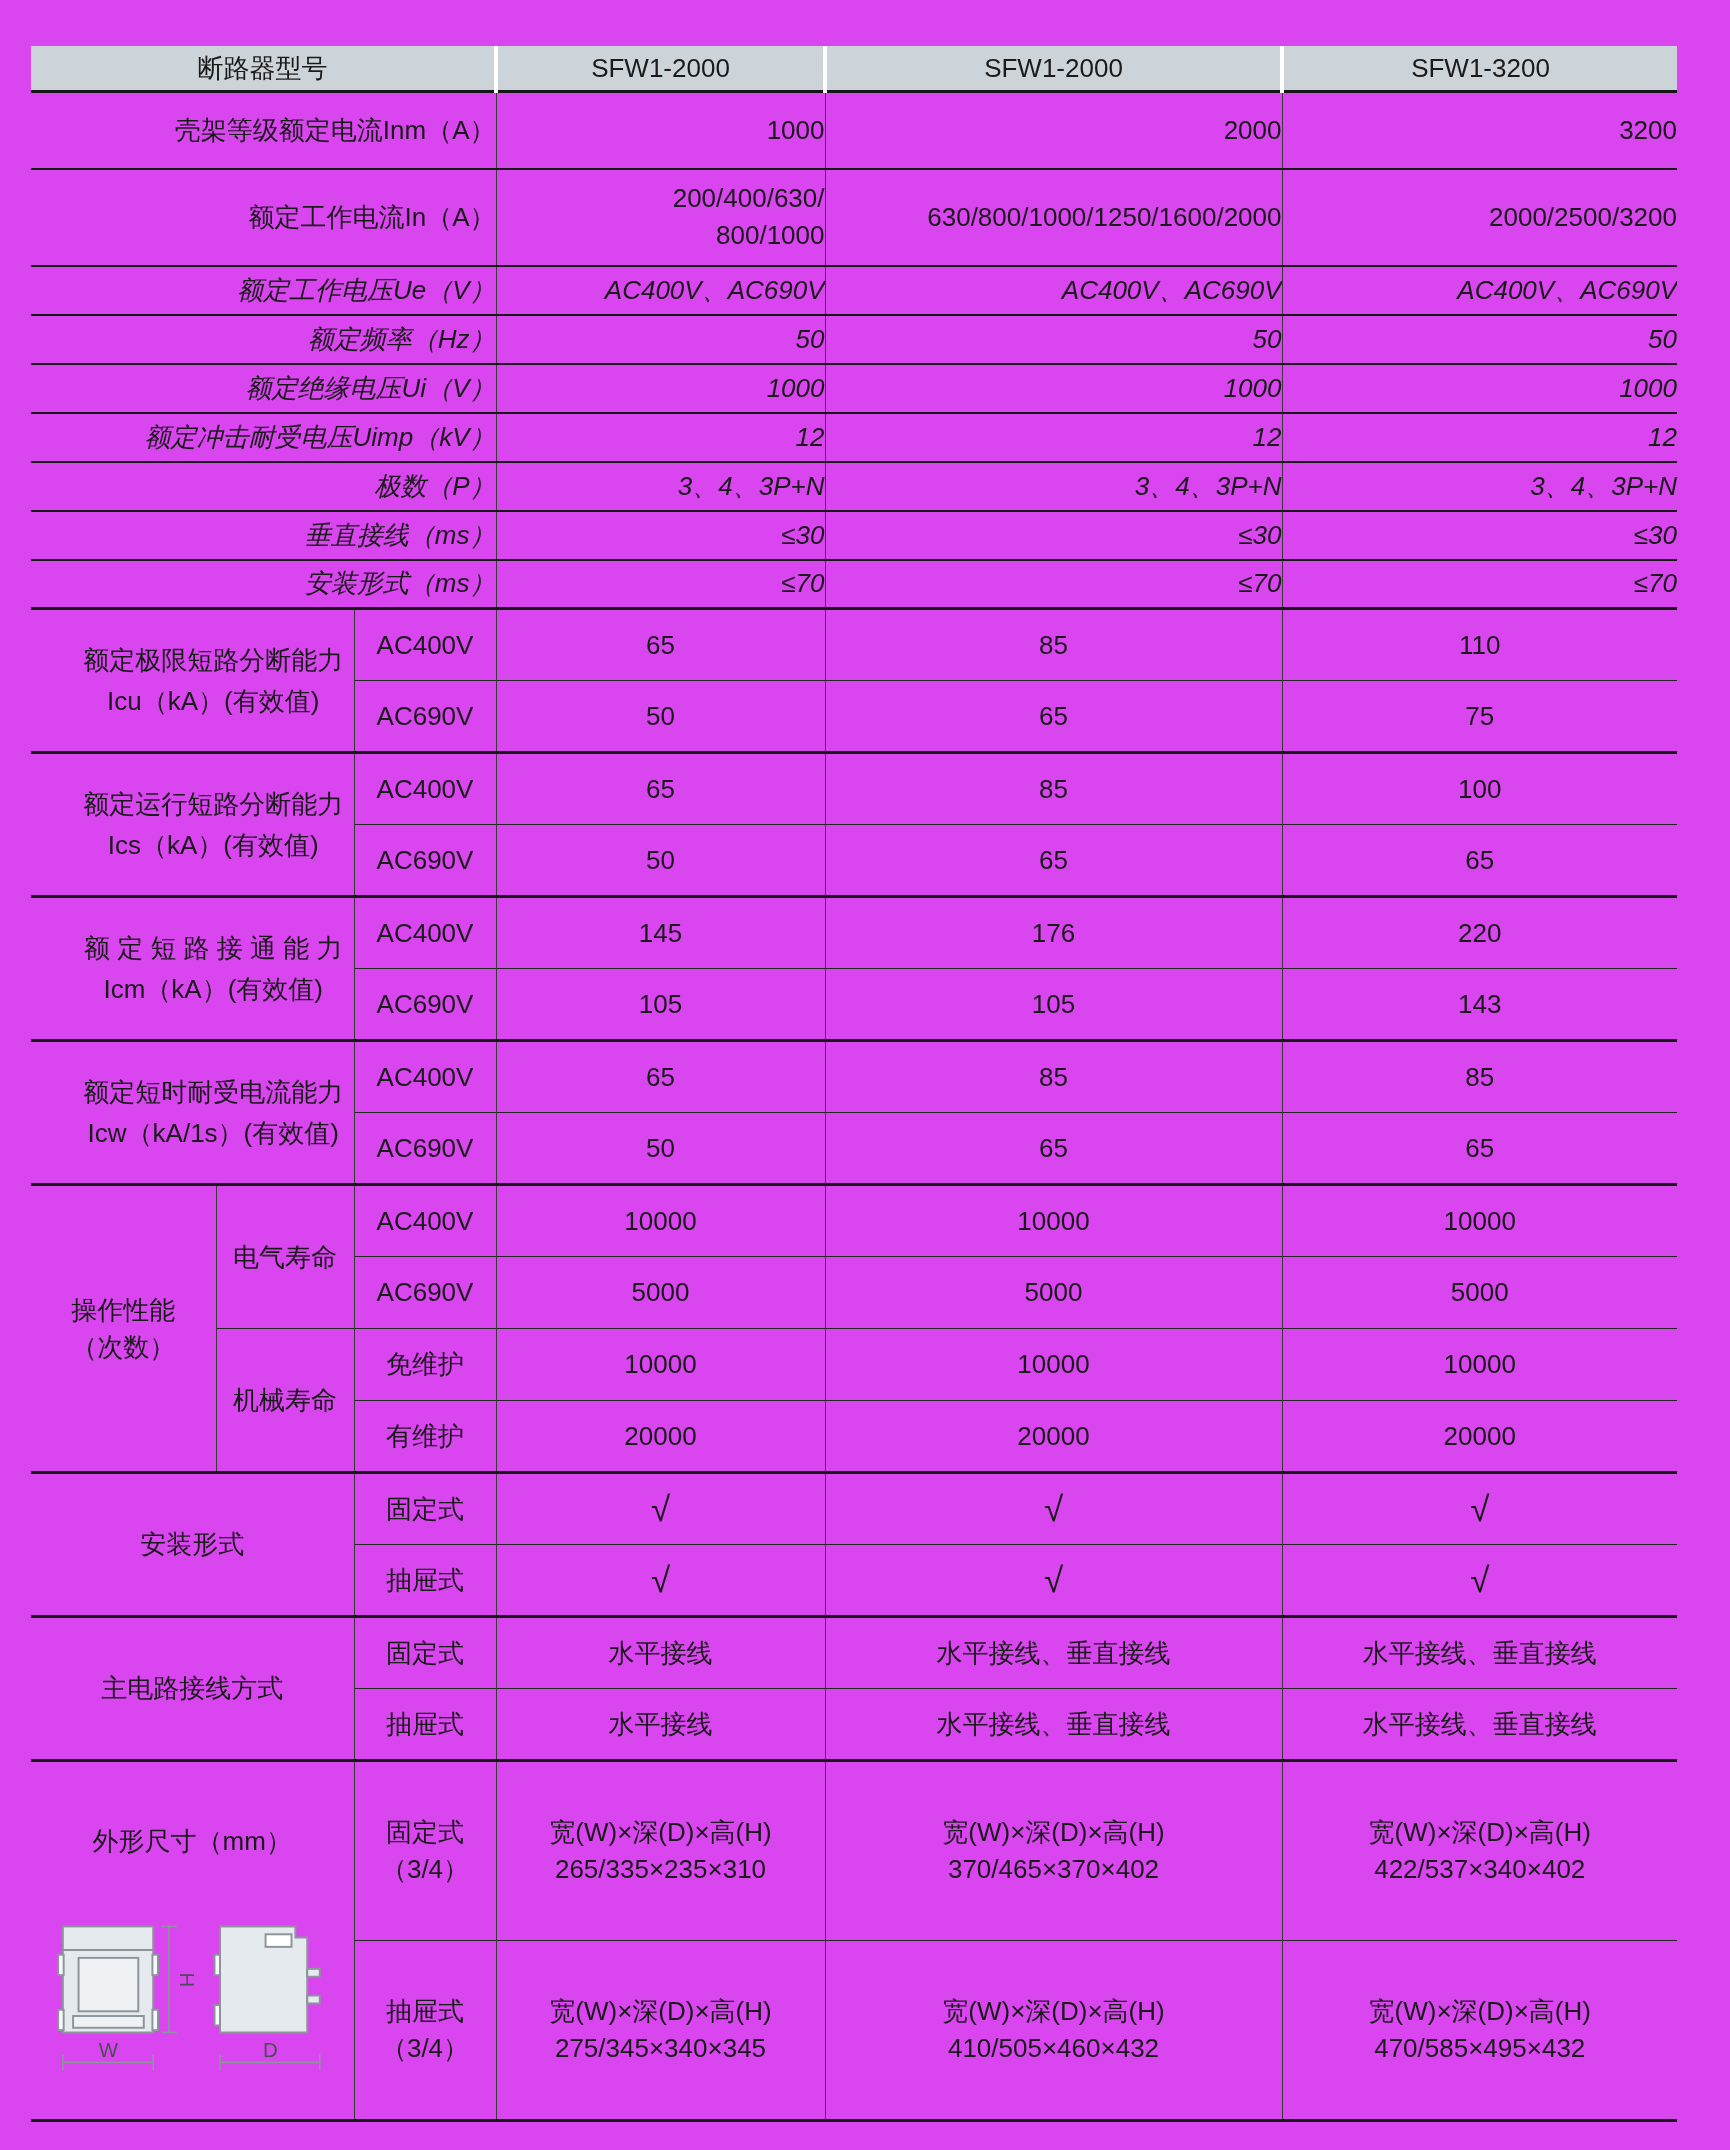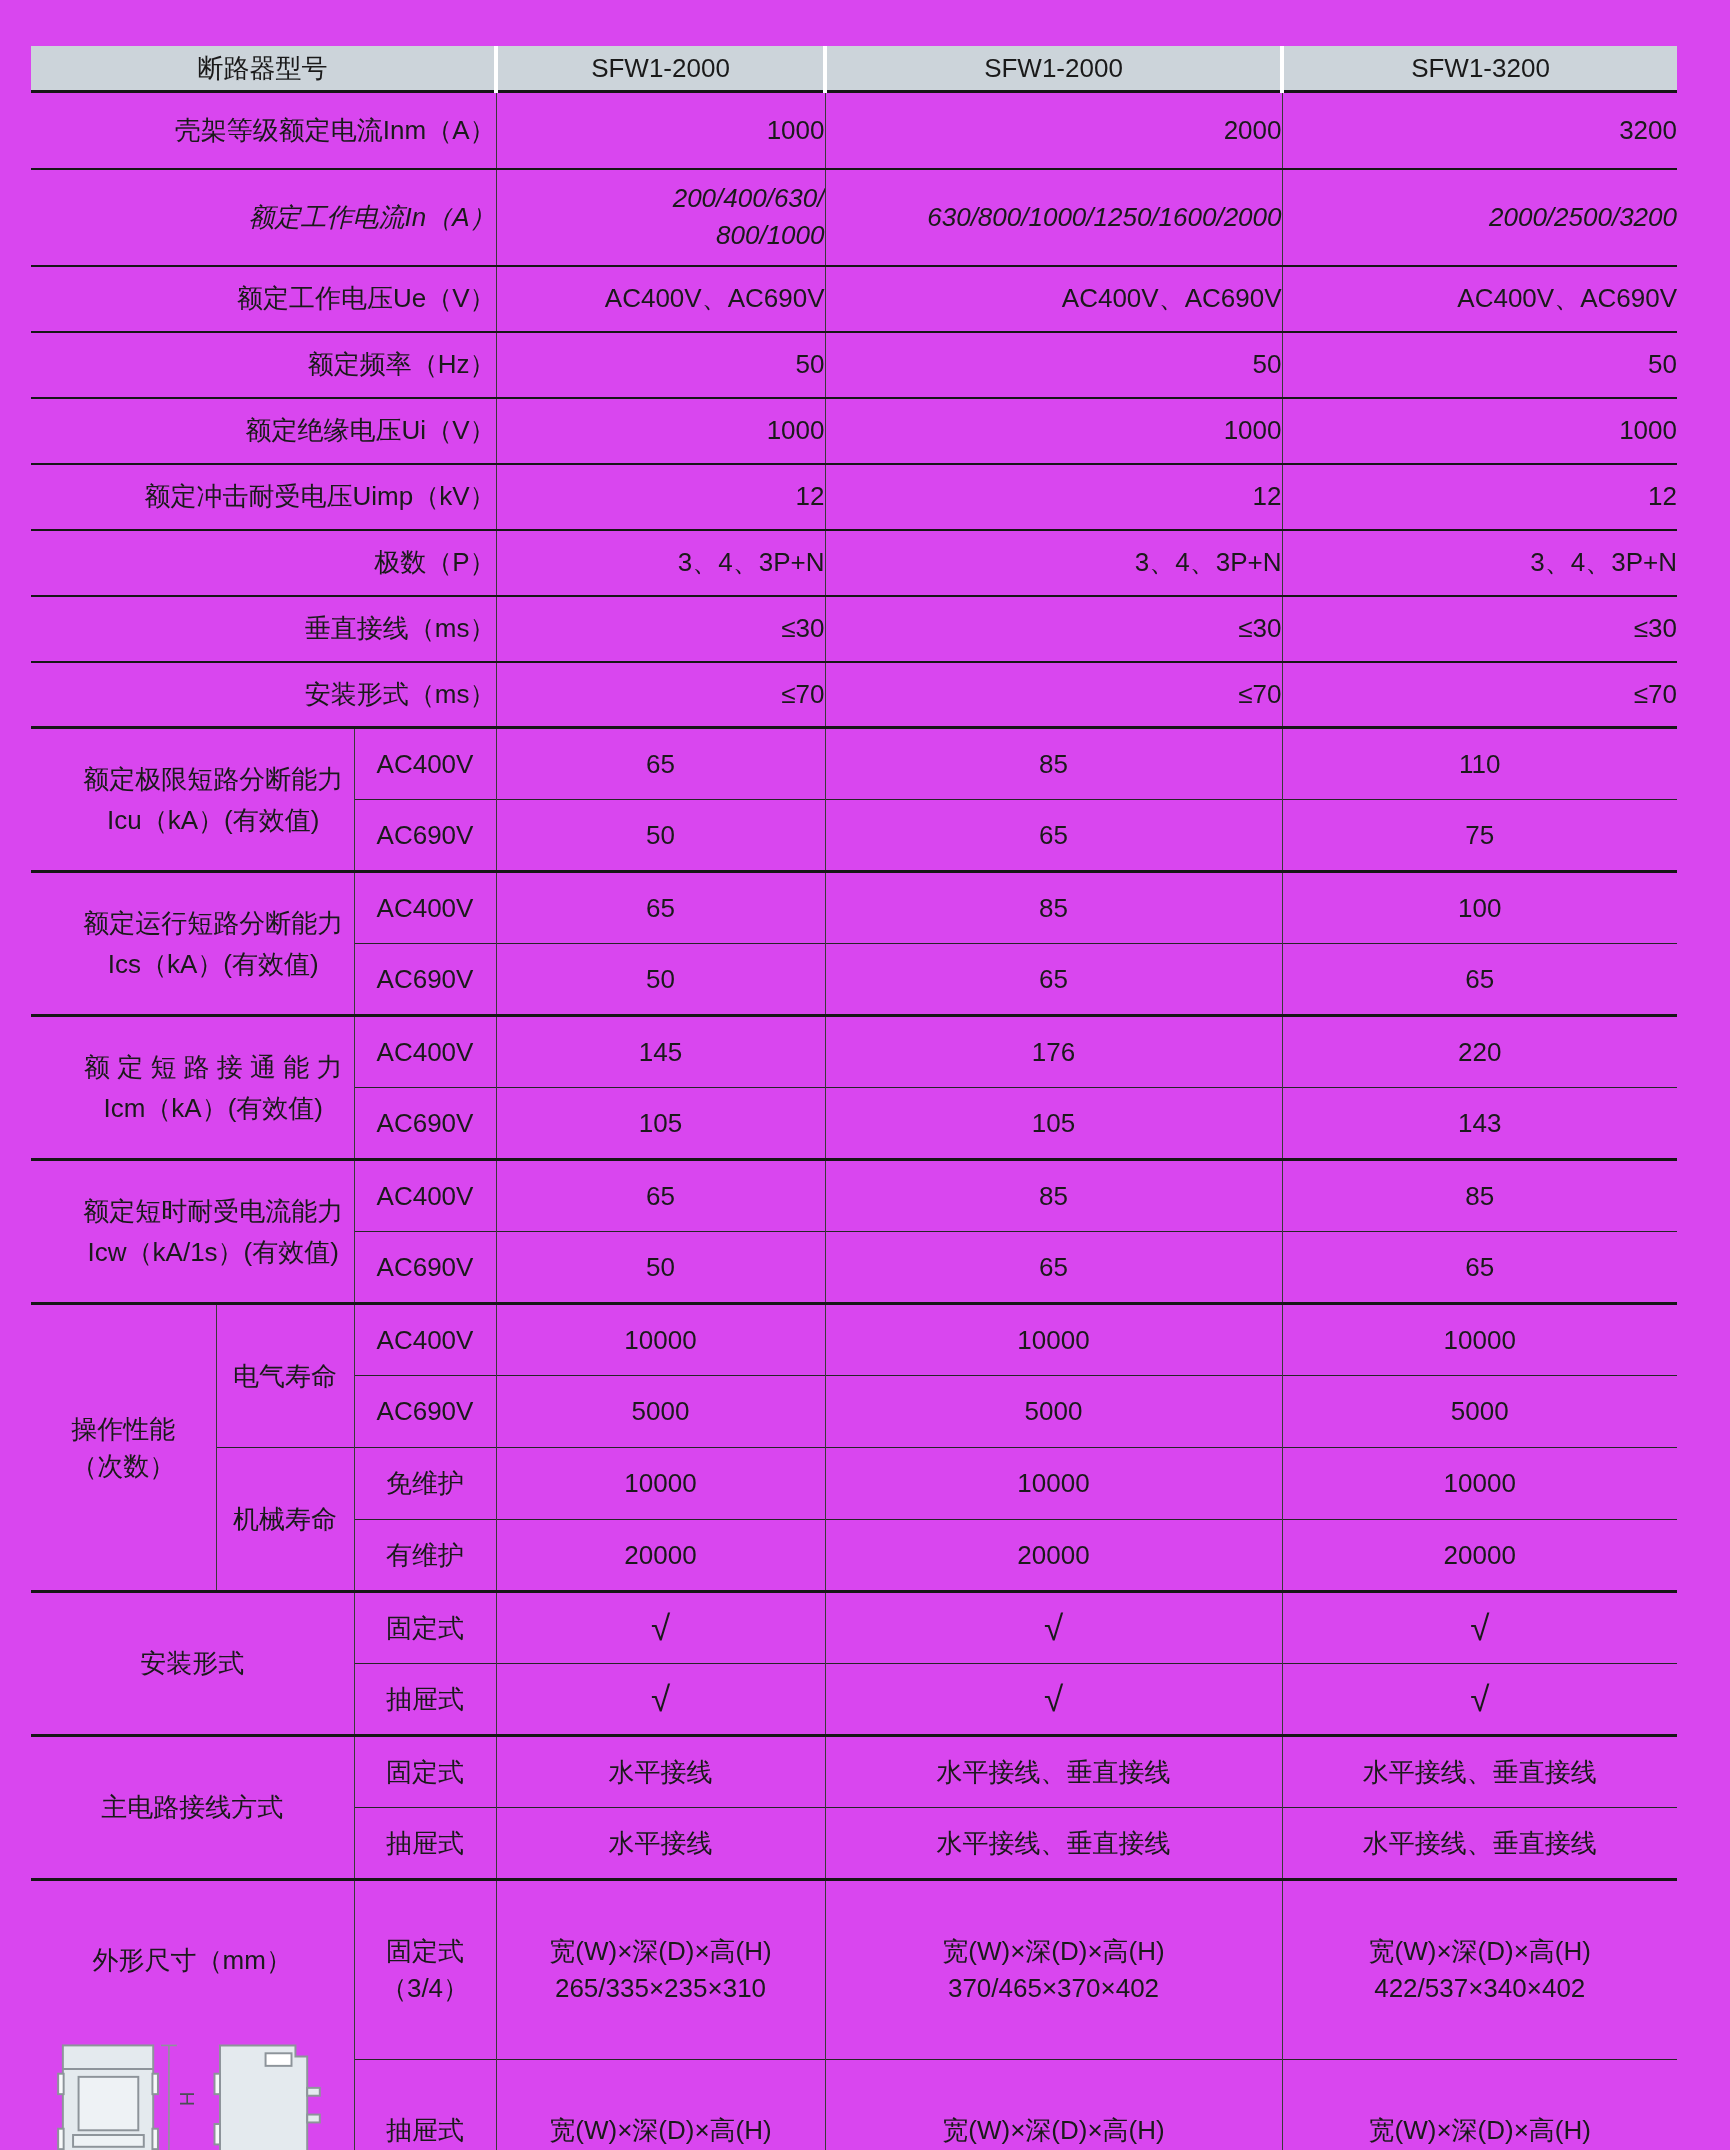--- a/index.html
+++ b/index.html
@@ -20,22 +20,22 @@
   }
   td.first, th.first { border-left:none; }
   thead th {
     background:#ccd4da; height:44px; border-left:4.7px solid #ffffff;
     border-bottom:3.1px solid #161616; line-height:1.1;
   }
   thead th.first { border-left:none; }
   tr.r > td { border-top:2.4px solid #161616;text-align:right; }   
   tr.g > td { border-top:3.1px solid #161616; }   
   tr.s > td { border-top:1.6px solid #262626; }   
-  tr.hA { height:77px; } tr.hB { height:97px;font-style:italic; }
-  tr.hC { height:66px; } tr.hD { height:72px; } tr.hE { height:111px; }
+  tr.hA { height:77px; } tr.hB { height:97px; }
+  tr.hC { height:49px;font-style:italic; } tr.hD { height:72px; } tr.hE { height:111px; }
   td.lblL { text-align:center; padding-left:42px; line-height:1.55; }
   td.check { font-size:35px; }
   td.dimcell { vertical-align:top; }
   .dim-title { margin-top:23.6px; }
   .dim-art { display:block; margin:20.4px auto 0 auto; }
   .dimtxt { font-size:26px; fill:#4a4f54; font-family:"Liberation Sans","DejaVu Sans",sans-serif; }
 </style>
 </head>
 <body>
 

